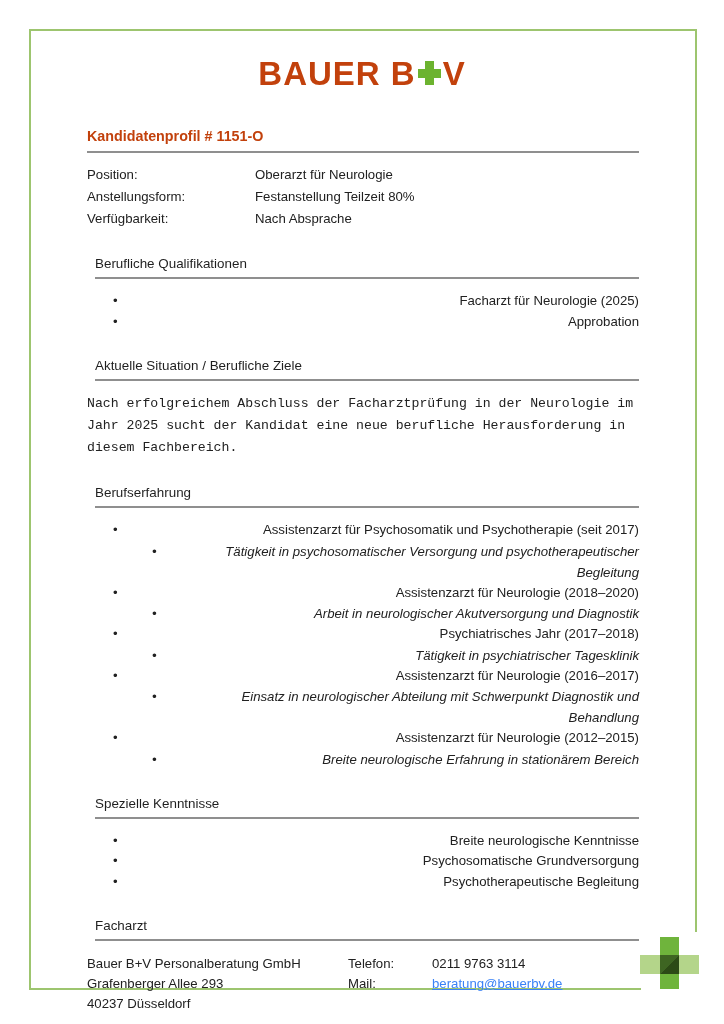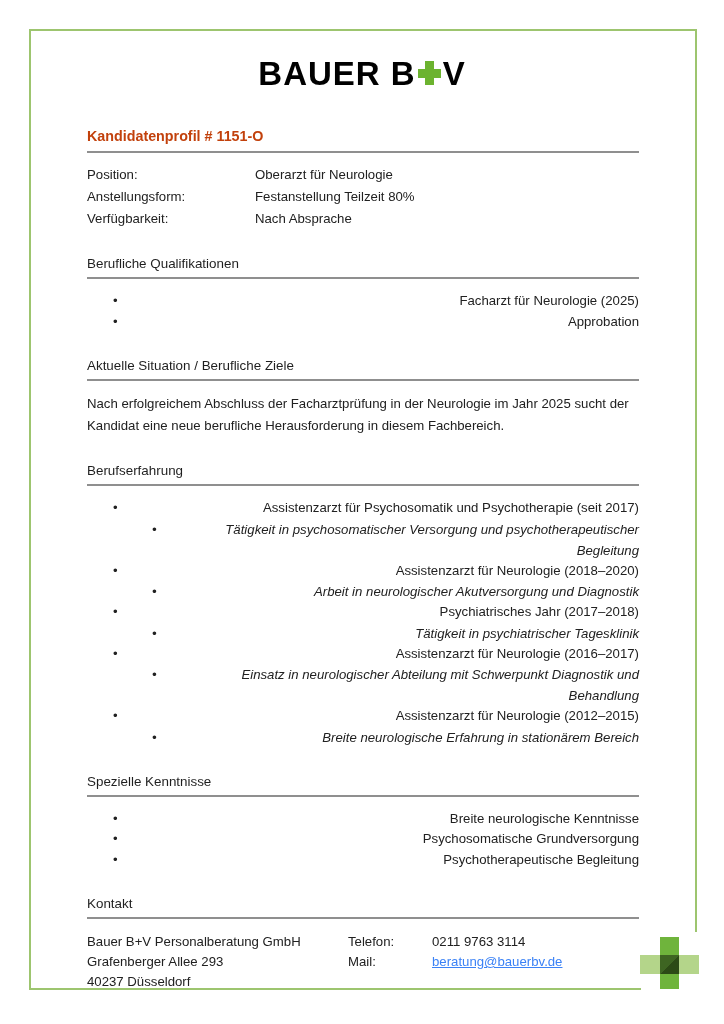--- a/index.html
+++ b/index.html
@@ -17,44 +17,44 @@
   
   .frame-top    { position: absolute; left: 29px; top: 29px;  width: 668px; height: 2px; background: #9dc56f; }
   .frame-left   { position: absolute; left: 29px; top: 29px;  width: 2px;  height: 961px; background: #9dc56f; }
   .frame-right  { position: absolute; left: 695px; top: 29px; width: 2px;  height: 903px; background: #9dc56f; }
   .frame-bottom { position: absolute; left: 29px; top: 988px; width: 612px; height: 2px; background: #9dc56f; }
 
   
   .logo {
     position: absolute; top: 54px; left: 0; width: 724px;
     text-align: center;
-    font-size: 33px; font-weight: bold; color: #000000;
+    font-size: 33px; font-weight: bold; color: #c2410c;
     letter-spacing: 1px; line-height: 40px;
   }
   .logo-plus { position: relative; display: inline-block; width: 23px; height: 23px; margin: 0 2px; }
   .logo-plus .pv { position: absolute; left: 7px; top: -1px; width: 9px; height: 24px; background: #6cb32f; }
   .logo-plus .ph { position: absolute; left: 0; top: 7px; width: 23px; height: 9px; background: #6cb32f; }
 
   
   .content { position: absolute; left: 87px; top: 128px; width: 552px; font-size: 13.2px; }
 
   h1.doc-title {
     margin: 0; font-size: 14.3px; font-weight: bold; color: #c2410c;
     padding-bottom: 7px; border-bottom: 2px solid #8f8f8f;
   }
   h2.sec-title {
-    margin: 26px 0 0 0; font-size: 13.4px; font-weight: normal; color: #1f1f1f;
+    margin: 26px 0 0 8px; font-size: 13.4px; font-weight: normal; color: #1f1f1f;
     padding-bottom: 6px; border-bottom: 2px solid #8f8f8f;
   }
 
   .details { margin-top: 11px; }
   .details .row { line-height: 22px; }
   .details .lbl { display: inline-block; width: 168px; }
 
-  p.body-text { margin: 12px 0 1px 0; line-height: 22px; }
+  p.body-text { margin: 12px 0 1px 0; line-height: 22px; font-family: Liberation Mono, monospace; }
 
   ul.blist { list-style: none; margin: 12px 0 0 0; padding: 0; text-align: right; }
   ul.blist > li { position: relative; padding-left: 41px; line-height: 20.5px; }
   ul.blist > li::before { content: "\2022"; position: absolute; left: 26px; top: 0; }
 
   ul.sublist { list-style: none; margin: 0; padding: 0; }
   ul.sublist > li { position: relative; padding-left: 40px; line-height: 21px; font-style: italic; }
   ul.sublist > li::before { content: "\2022"; position: absolute; left: 24px; top: 0; }
 
   .contact { margin-top: 13px; display: flex; line-height: 20px; }
@@ -142,21 +142,21 @@
       </li>
     </ul>
 
     <h2 class="sec-title">Spezielle Kenntnisse</h2>
     <ul class="blist">
       <li>Breite neurologische Kenntnisse</li>
       <li>Psychosomatische Grundversorgung</li>
       <li>Psychotherapeutische Begleitung</li>
     </ul>
 
-    <h2 class="sec-title">Kontakt</h2>
+    <h2 class="sec-title">Facharzt</h2>
     <div class="contact">
       <div class="c-left">
         <div>Bauer B+V Personalberatung GmbH</div>
         <div>Grafenberger Allee 293</div>
         <div>40237 Düsseldorf</div>
       </div>
       <div class="c-right">
         <div class="row">
           <span class="lbl">Telefon:</span><span>0211 9763 3114</span>
         </div>

